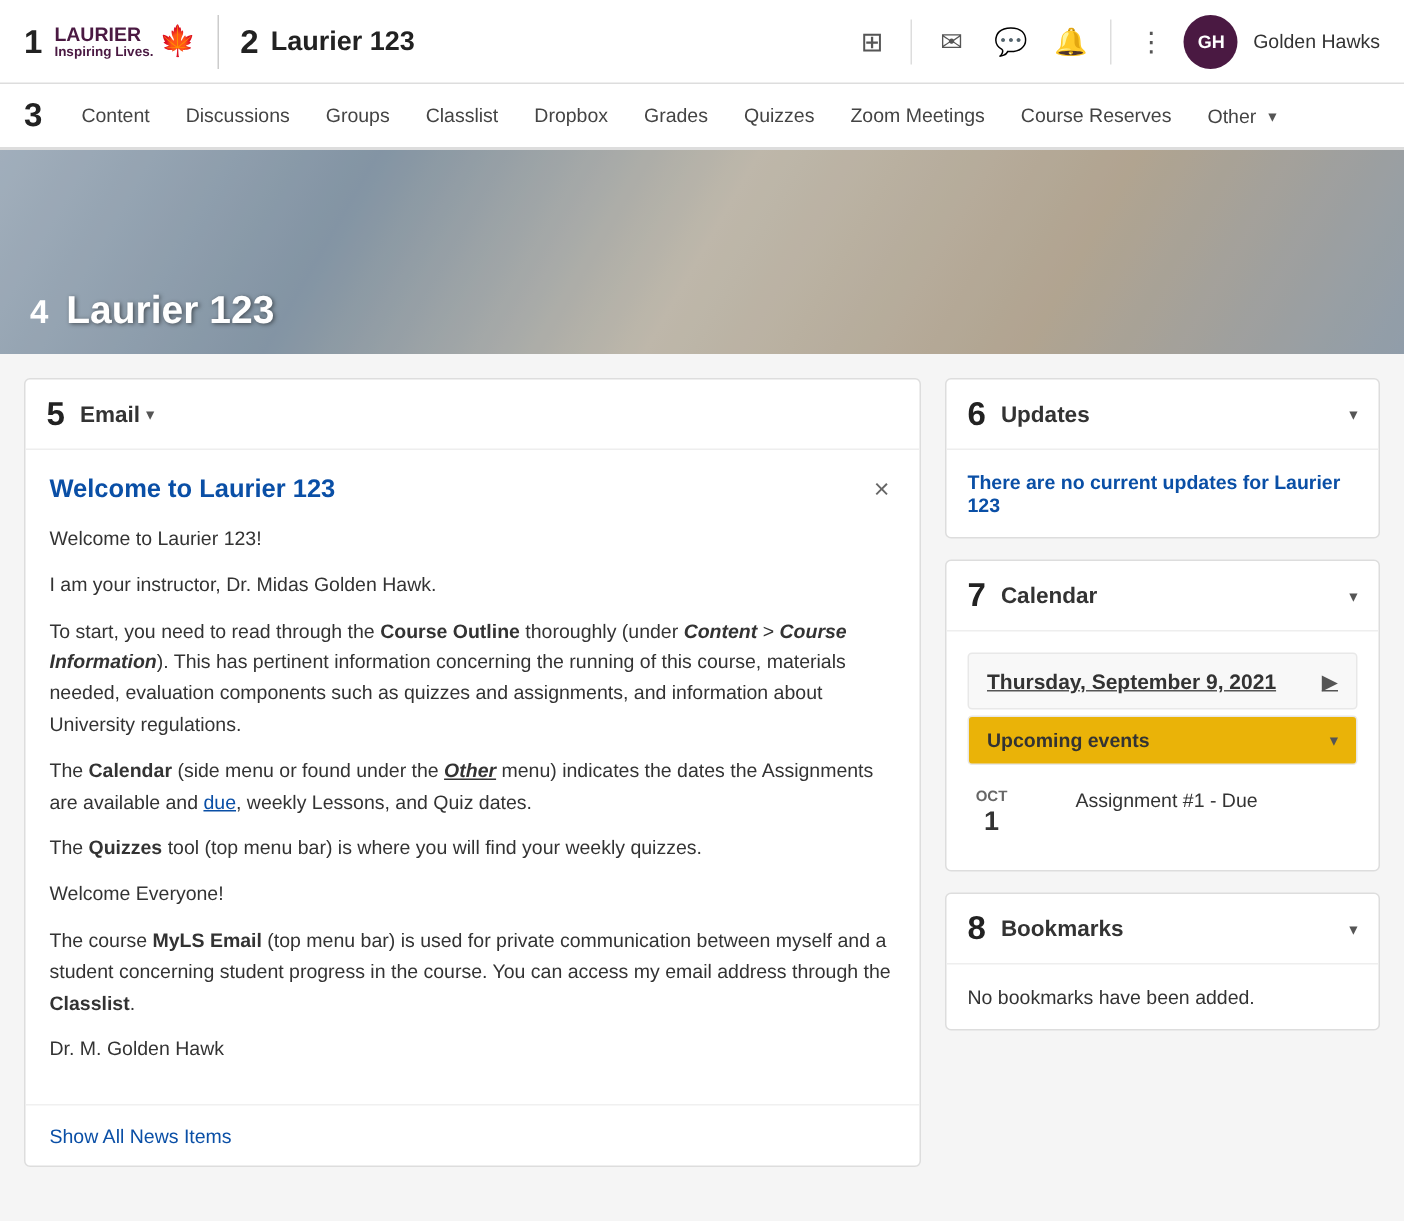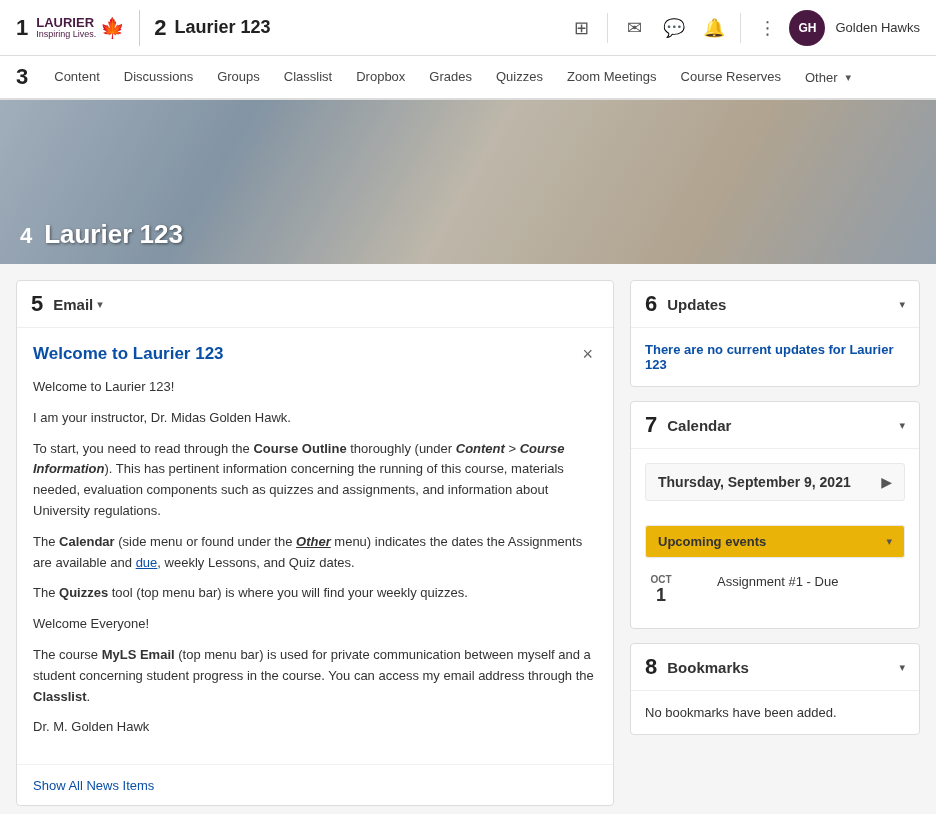--- a/index.html
+++ b/index.html
@@ -27,20 +27,21 @@
     }
     .logo-text {
       font-size: 13px;
       font-weight: bold;
       color: #4a1942;
       line-height: 1;
     }
     .logo-sub {
       font-size: 9px;
       color: #4a1942;
+      font-weight: bold;
     }
     .logo-leaf {
       font-size: 20px;
       color: #f5a623;
     }
     .divider-v {
       width: 1px;
       height: 36px;
       background: #ccc;
       margin: 0 14px;
@@ -129,21 +130,21 @@
       height: 44px;
       font-size: 13px;
       color: #444;
       cursor: pointer;
     }
 
     
     .hero {
       position: relative;
       width: 100%;
-      height: 164px;
+      height: 136px;
       background: linear-gradient(135deg, #b8c8d8 0%, #8aa0b8 30%, #c8d0d8 60%, #d0c8b8 100%);
       overflow: hidden;
       display: flex;
       align-items: flex-end;
     }
     .hero-overlay {
       position: absolute;
       inset: 0;
       background: rgba(0,0,0,0.18);
     }
@@ -296,21 +297,22 @@
 
     
     .cal-date-bar {
       display: flex;
       align-items: center;
       justify-content: space-between;
       background: #f8f8f8;
       border: 1px solid #e8e8e8;
       border-radius: 3px;
       padding: 10px 12px;
-      margin-bottom: 24px;
+      margin-bottom: 4px;
+      text-decoration: underline;
     }
     .cal-date-text {
       font-size: 14px;
       font-weight: bold;
       color: #333;
     }
     .cal-nav-btn {
       background: none;
       border: none;
       font-size: 14px;

